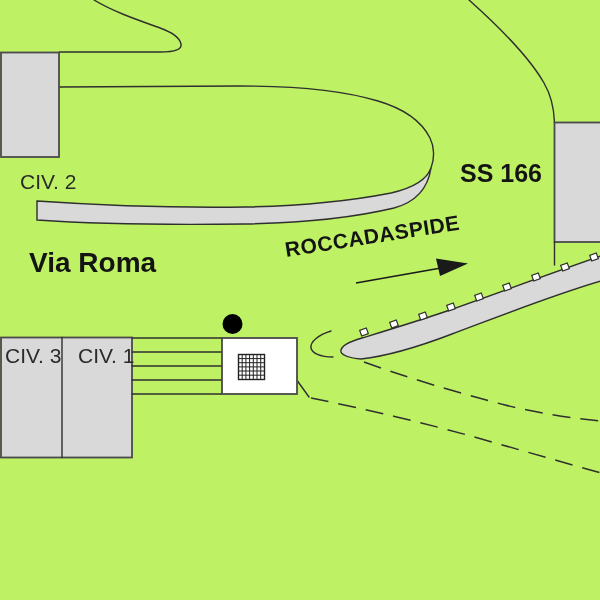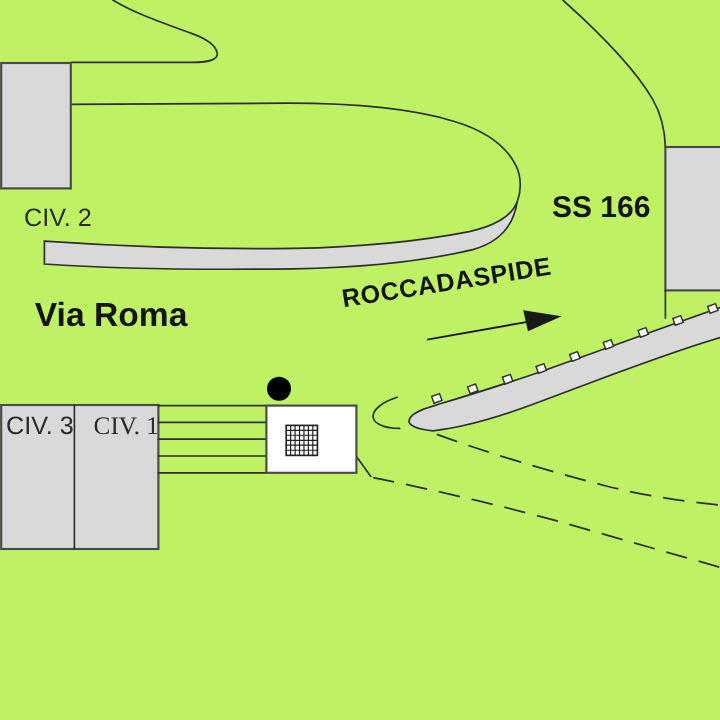--- a/index.html
+++ b/index.html
@@ -13,21 +13,21 @@
   .ln-bld{stroke:#4a4a4a;stroke-width:1.8;}
   .fill-gray{fill:#d9d9d9;}
   .fill-white{fill:#ffffff;}
   .dashed{fill:none;stroke:#2f2f2f;stroke-width:1.5;stroke-dasharray:18 10;stroke-linecap:butt;}
   .grid-ln{stroke:#222222;stroke-width:1;}
   
   .lbl{position:absolute;color:#141414;white-space:nowrap;line-height:1.1;}
   .lbl-plain{font-size:21px;font-weight:400;color:#2b2b2b;}
   #lbl-civ2{left:20px;top:170px;}
   #lbl-civ3{left:5px;top:344px;}
-  #lbl-civ1{left:78px;top:344px;font-family:Liberation Serif, serif;}
+  #lbl-civ1{left:78px;top:344px;}
   #lbl-viaroma{left:29px;top:248px;font-size:28px;font-weight:700;}
   #lbl-cso{left:183px;top:275px;font-size:42px;font-weight:700;letter-spacing:1px;}
   #lbl-ss166{left:460px;top:160px;font-size:25px;font-weight:700;}
   #lbl-rocc{left:287px;top:238px;font-size:21px;font-weight:700;letter-spacing:.5px;
             transform:rotate(-9deg);transform-origin:left bottom;}
 </style>
 </head>
 <body>
 
 <div id="stage">

